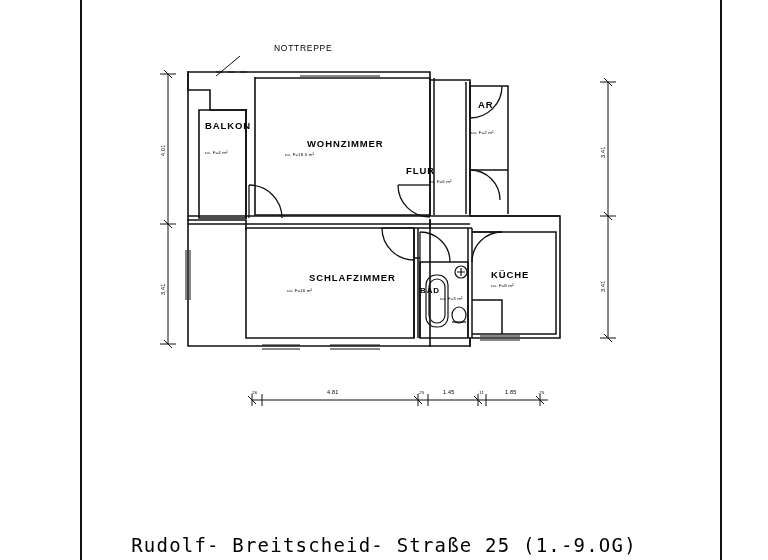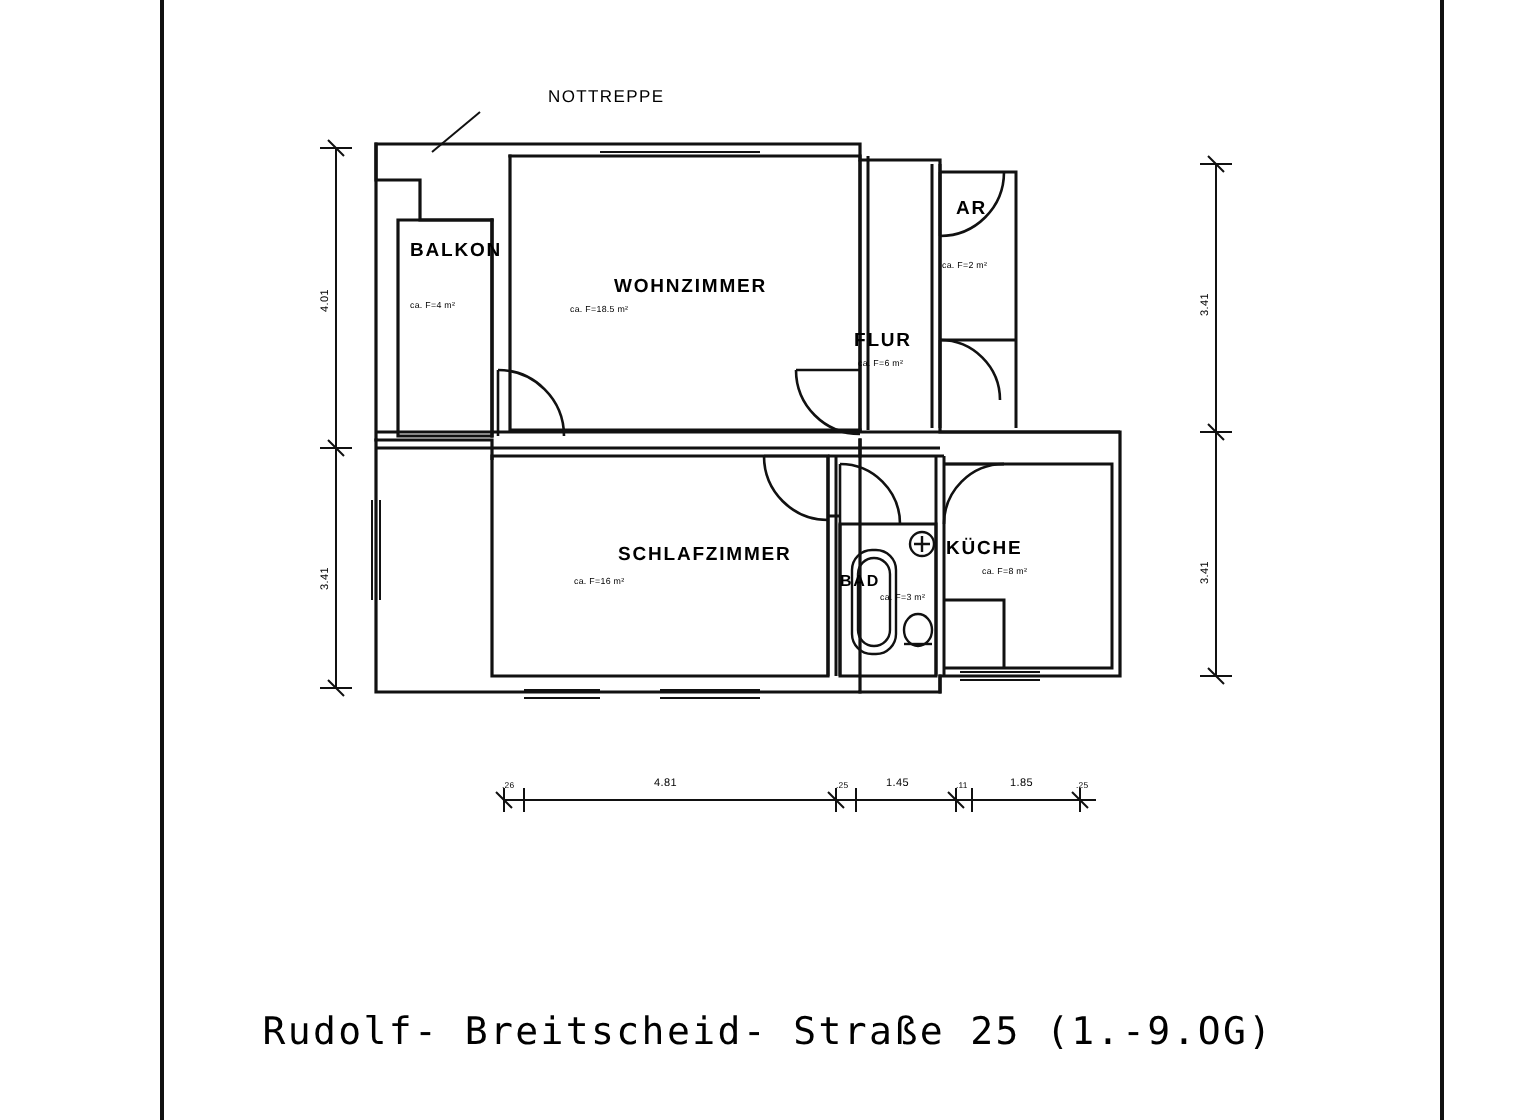--- a/index.html
+++ b/index.html
@@ -4,21 +4,21 @@
 <style>
   html,body{margin:0;padding:0;background:#ffffff;}
   body{width:768px;height:560px;position:relative;overflow:hidden;
        font-family:"Liberation Sans", sans-serif;color:#000;}
   #sheet{position:absolute;left:0;top:0;width:768px;height:560px;}
   .frame-line{position:absolute;background:#111;}
   #frame-left{left:80px;top:0;width:2px;height:560px;}
   #frame-right{left:720px;top:0;width:2px;height:560px;}
   svg{position:absolute;left:0;top:0;}
   .title{
-    position:absolute;left:0;top:505px;width:768px;text-align:center;
+    position:absolute;left:0;top:534px;width:768px;text-align:center;
     font-family:"DejaVu Sans Mono","Liberation Mono",monospace;
     font-size:19px;letter-spacing:1.2px;color:#000;white-space:pre;
   }
   .lbl{position:absolute;white-space:nowrap;color:#000;
        font-family:"Liberation Sans",sans-serif;}
   .room-name{font-size:9.5px;letter-spacing:.9px;font-weight:700;}
   .room-area{font-size:4.4px;letter-spacing:.15px;}
   .callout{font-size:8.5px;letter-spacing:.7px;}
   .dim-h{font-size:5.5px;letter-spacing:.2px;}
   .dim-v{font-size:5.5px;letter-spacing:.2px;transform-origin:left top;
@@ -155,33 +155,33 @@
       <path d="M248,396 L256,404 M414,396 L422,404 M474,396 L482,404 M536,396 L544,404"></path>
     </g>
   </svg>
 
   <div class="lbl room-name" style="left:205px;top:120px;">BALKON</div>
   <div class="lbl room-area" style="left:205px;top:150px;">ca. F=4 m²</div>
 
   <div class="lbl room-name" style="left:283px;top:138px;margin-left:24px;">WOHNZIMMER</div>
   <div class="lbl room-area" style="left:285px;top:152px;">ca. F=18.5 m²</div>
 
-  <div class="lbl room-name" style="left:427px;top:165px;">FLUR</div>
+  <div class="lbl room-name" style="left:406px;top:165px;">FLUR</div>
   <div class="lbl room-area" style="left:429px;top:179px;">ca. F=6 m²</div>
 
   <div class="lbl room-name" style="left:478px;top:99px;">AR</div>
   <div class="lbl room-area" style="left:471px;top:130px;">ca. F=2 m²</div>
 
   <div class="lbl room-name" style="left:285px;top:272px;margin-left:24px;">SCHLAFZIMMER</div>
   <div class="lbl room-area" style="left:287px;top:288px;">ca. F=16 m²</div>
 
   <div class="lbl room-name" style="left:420px;top:286px;font-size:8px;">BAD</div>
   <div class="lbl room-area" style="left:440px;top:296px;">ca. F=3 m²</div>
 
-  <div class="lbl room-name" style="left:473px;top:269px;">KÜCHE</div>
+  <div class="lbl room-name" style="left:491px;top:269px;">KÜCHE</div>
   <div class="lbl room-area" style="left:491px;top:283px;">ca. F=8 m²</div>
 
   <div class="lbl callout" style="left:242px;top:43px;margin-left:32px;">NOTTREPPE</div>
 
   <div class="lbl dim-v" style="left:160px;top:156px;">4.01</div>
   <div class="lbl dim-v" style="left:160px;top:295px;">3.41</div>
 
   <div class="lbl dim-v" style="left:600px;top:158px;">3.41</div>
   <div class="lbl dim-v" style="left:600px;top:292px;">3.41</div>
 

